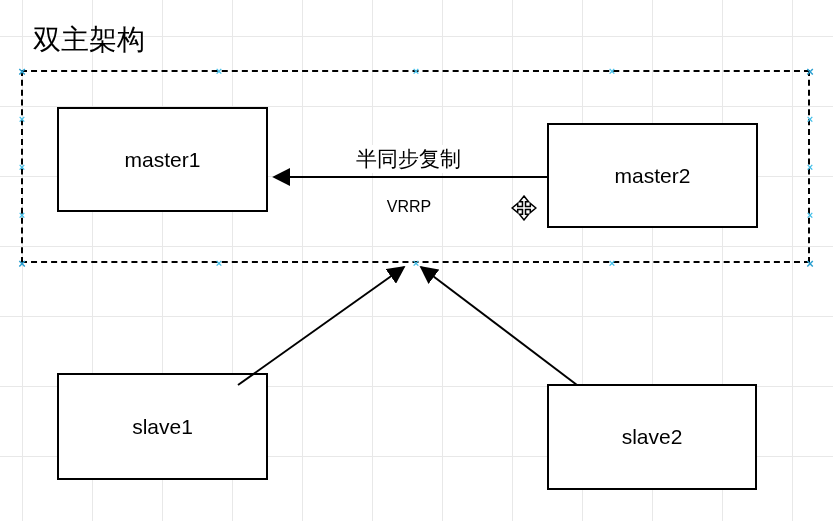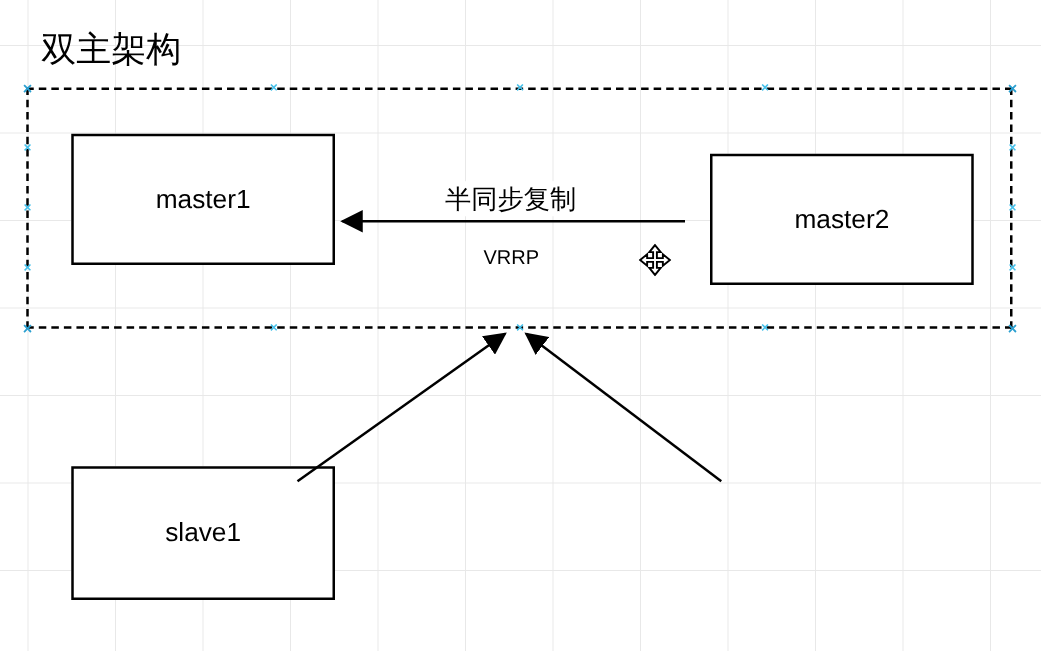--- a/index.html
+++ b/index.html
@@ -39,21 +39,21 @@
     box-sizing: border-box;
     border: 2px solid #000000;
     background: #ffffff;
     display: flex;
     align-items: center;
     justify-content: center;
     font-size: 21px;
     color: #000000;
   }
   .node-master1 { left: 57px;  top: 107px; width: 211px; height: 105px; }
-  .node-master2 { left: 547px; top: 123px; width: 211px; height: 105px; margin-left: 21px; }
+  .node-master2 { left: 547px; top: 123px; width: 211px; height: 105px; }
   .node-slave1  { left: 57px;  top: 373px; width: 211px; height: 107px; }
   .node-slave2  { left: 547px; top: 384px; width: 210px; height: 106px; }
   .node-vip {
     left: 362px; top: 228px; width: 90px; height: 36px;
     border: 2px dashed #000000;
     font-size: 21px;
     z-index: 4;
   }
   .edge-svg {
     position: absolute;
@@ -126,20 +126,23 @@
 
   <div class="node node-master1">
     <span>master1</span>
   </div>
   <div class="node node-master2">
     <span>master2</span>
   </div>
   <div class="node node-slave1">
     <span>slave1</span>
   </div>
+  <div class="node node-slave2">
+    <span>slave2</span>
+  </div>
 
   <div class="edge-label">半同步复制</div>
   <div class="vrrp-label">VRRP</div>
 
   <span class="cp corner" style="left:22px; top:71px;">×</span>
   <span class="cp" style="left:219px; top:71px;">×</span>
   <span class="cp" style="left:416px; top:71px;">×</span>
   <span class="cp" style="left:612px; top:71px;">×</span>
   <span class="cp corner" style="left:810px; top:71px;">×</span>
 

